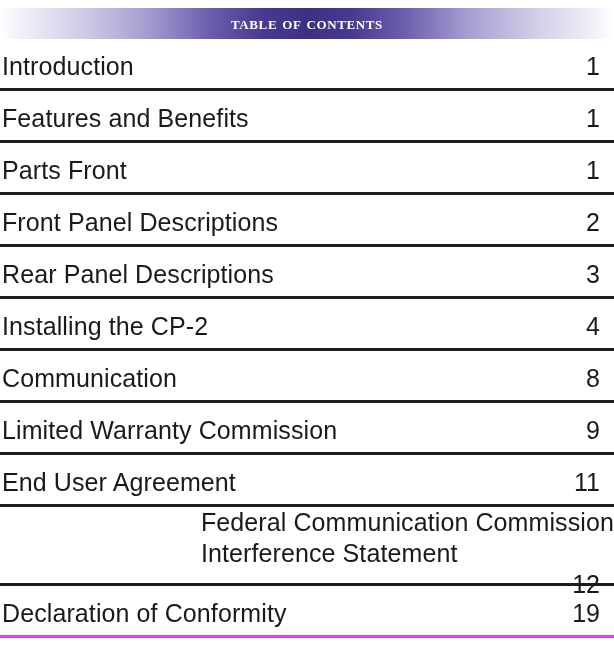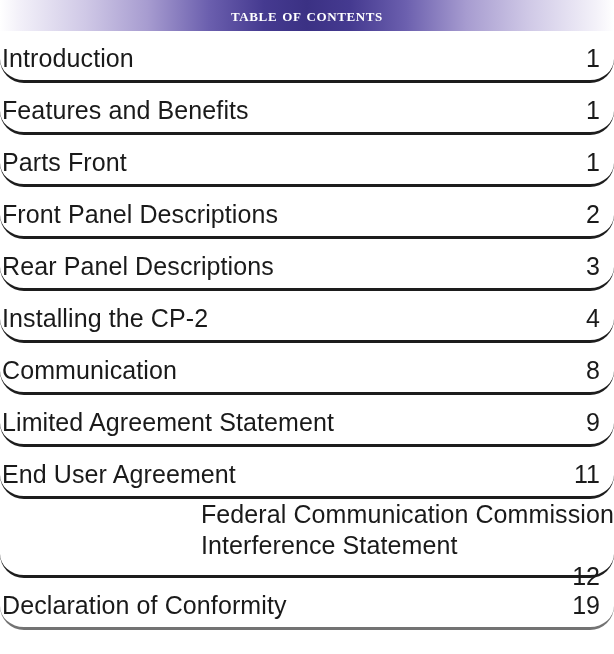--- a/index.html
+++ b/index.html
@@ -43,20 +43,21 @@
       #6b5fae 66%,
       #a79cd0 76%,
       #cfc8e6 86%,
       #f3f1f9 97%,
       #ffffff 100%
     );
     display: flex;
     align-items: center;
     justify-content: center;
     overflow: hidden;
+    margin-top: 8px;
   }
 
   .toc-banner-title {
     font-family: "Liberation Serif", "DejaVu Serif", serif;
     font-weight: bold;
     color: #ffffff;
     font-size: 18px;
     line-height: 1;
     letter-spacing: 0.6px;
     white-space: nowrap;
@@ -76,21 +77,20 @@
 
   .toc-row {
     position: relative;
     box-sizing: border-box;
     display: flex;
     align-items: flex-end;
     justify-content: space-between;
     border-bottom: 3px solid #1d1d1d;
     padding: 0 0 6px 0;
     height: 52px;
-    border-radius: 24px;
   }
 
   .toc-row.two-line {
     height: 79px;
     align-items: flex-end;
     flex-direction: column;
   }
 
   .toc-row-text {
     display: block;
@@ -108,21 +108,21 @@
     font-size: 25px;
     line-height: 31px;
     color: #1a1a1a;
     text-align: right;
     min-width: 34px;
     padding-right: 14px;
     font-weight: 400;
   }
 
   .toc-row:last-child {
-    border-bottom: 3px solid #737373;
+    border-bottom: 3px solid #d946ef;
   }
 </style>
 </head>
 <body>
 
 <div class="page">
 
   <div class="toc-banner">
     <span class="toc-banner-title">Table Of Contents</span>
   </div>
@@ -150,21 +150,21 @@
       </div>
       <div class="toc-row">
         <span class="toc-row-text">Installing the CP-2</span>
         <span class="toc-row-page">4</span>
       </div>
       <div class="toc-row">
         <span class="toc-row-text">Communication</span>
         <span class="toc-row-page">8</span>
       </div>
       <div class="toc-row">
-        <span class="toc-row-text">Limited Agreement Statement</span>
+        <span class="toc-row-text">Limited Warranty Commission</span>
         <span class="toc-row-page">9</span>
       </div>
       <div class="toc-row">
         <span class="toc-row-text">End User Agreement</span>
         <span class="toc-row-page">11</span>
       </div>
       <div class="toc-row two-line">
         <span class="toc-row-text">Federal Communication Commission
 Interference Statement</span>
         <span class="toc-row-page">12</span>

